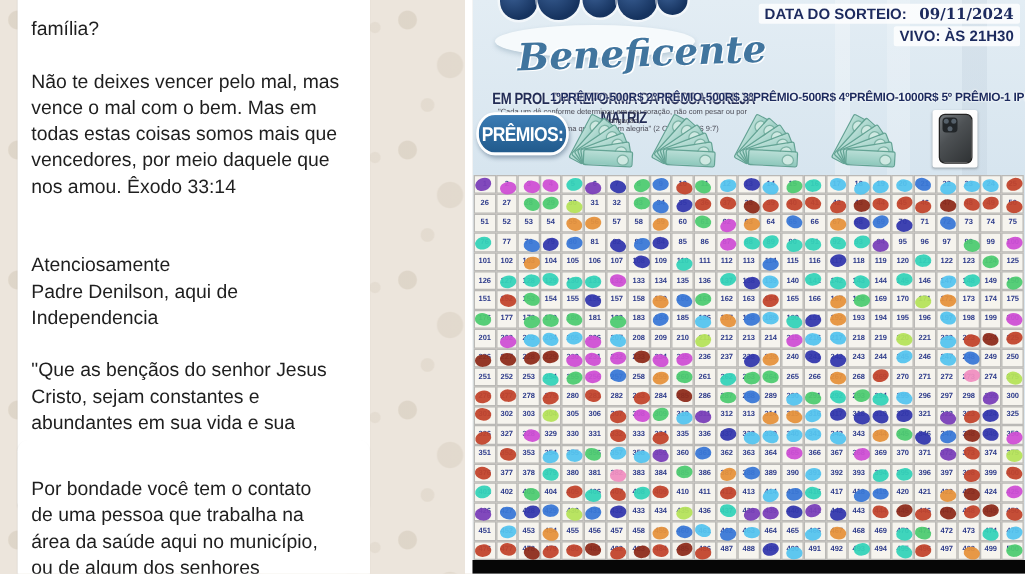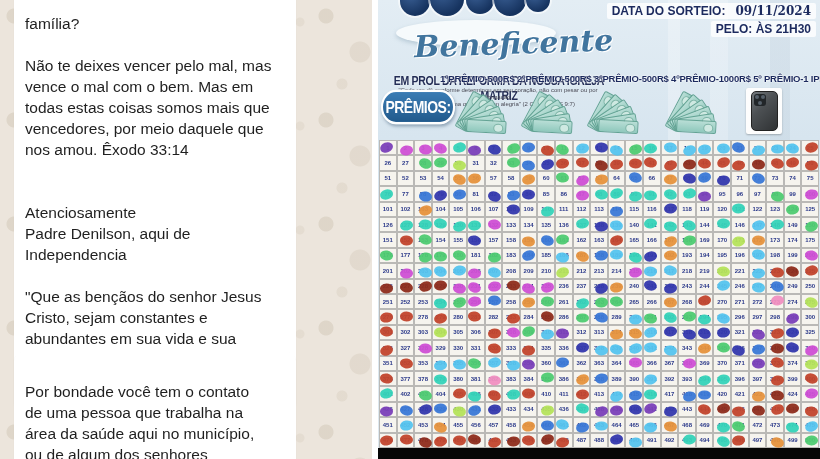--- a/index.html
+++ b/index.html
@@ -197,21 +197,21 @@
   <div class="script-title">Beneficente</div>
   <div class="flyer-subtitle">EM PROL DA REFORMA DA NOSSA IGREJA MATRIZ</div>
   <div class="flyer-quote">"Cada um dê conforme determinou em seu coração, não com pesar ou por obrigação,
 pois Deus ama quem dá com alegria" (2 CORÍNTIOS 9:7)</div>
 
   <div class="draw-info">
     <div class="row1">
       <span class="chip"><span>DATA DO SORTEIO:</span><span class="draw-date">09/11/2024</span></span>
     </div>
     <div class="row2">
-      <span class="chip">PELO: ÀS 21H30</span>
+      <span class="chip">VIVO: ÀS 21H30</span>
     </div>
   </div>
 
   <div class="prizes-line">1ºPRÊMIO-500R$ 2ºPRÊMIO-500R$  3ºPRÊMIO-500R$ 4ºPRÊMIO-1000R$ 5º PRÊMIO-1 IPHONE 13 PRO MAX</div>
 
   <div class="premios-badge">PRÊMIOS:</div>
 
   <div class="money-fan" style="left:62px;">
       <div class="bill" style="transform: rotate(-62deg);"></div>
       <div class="bill" style="transform: rotate(-48deg);"></div>

